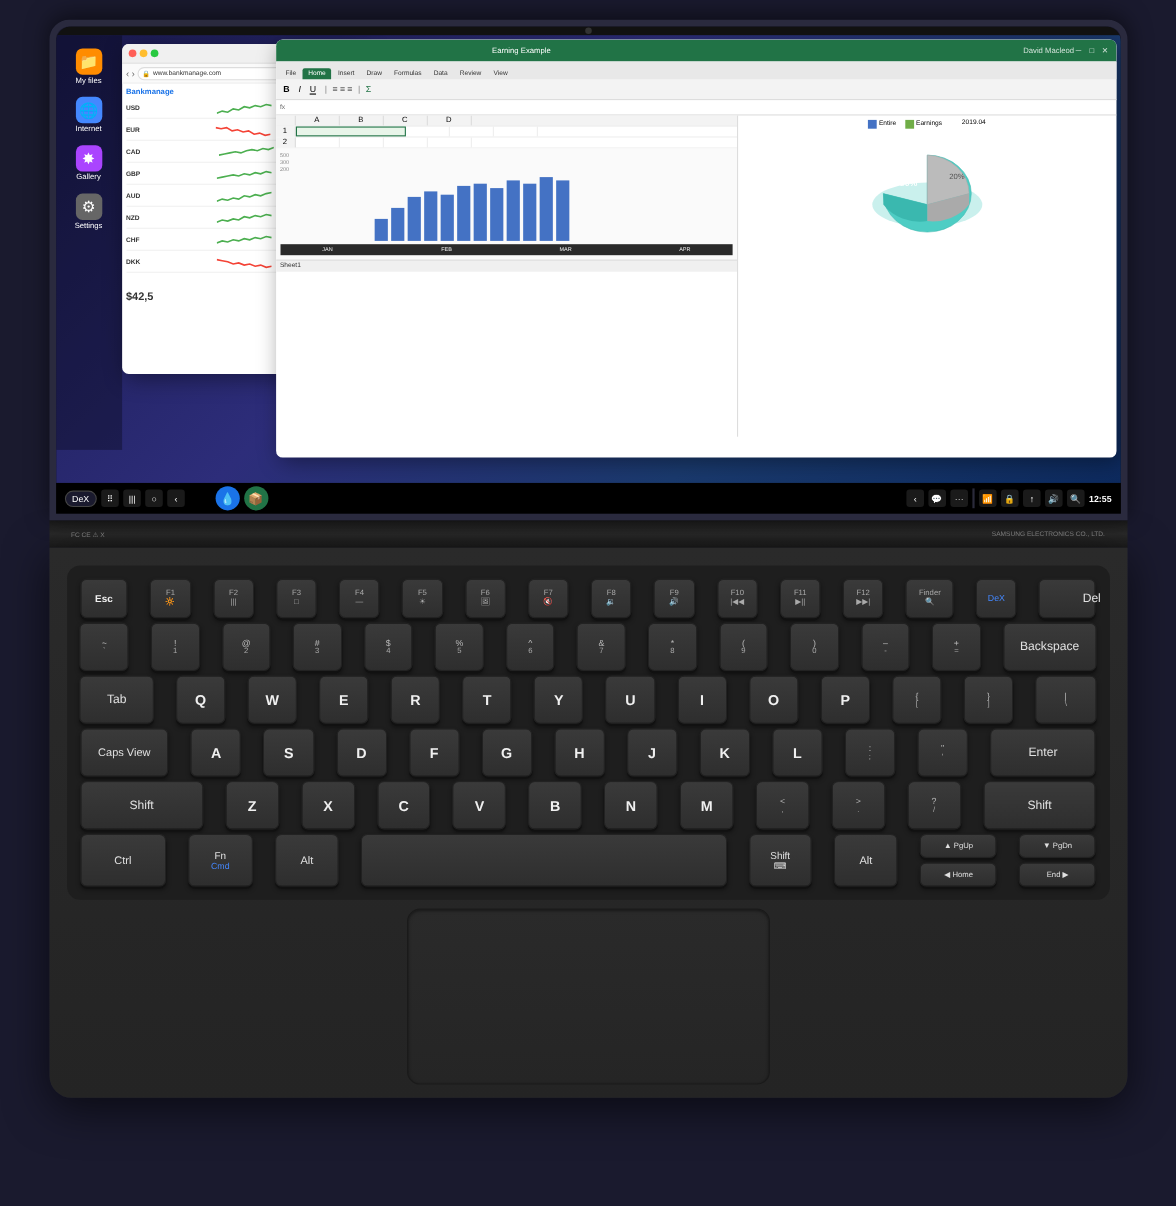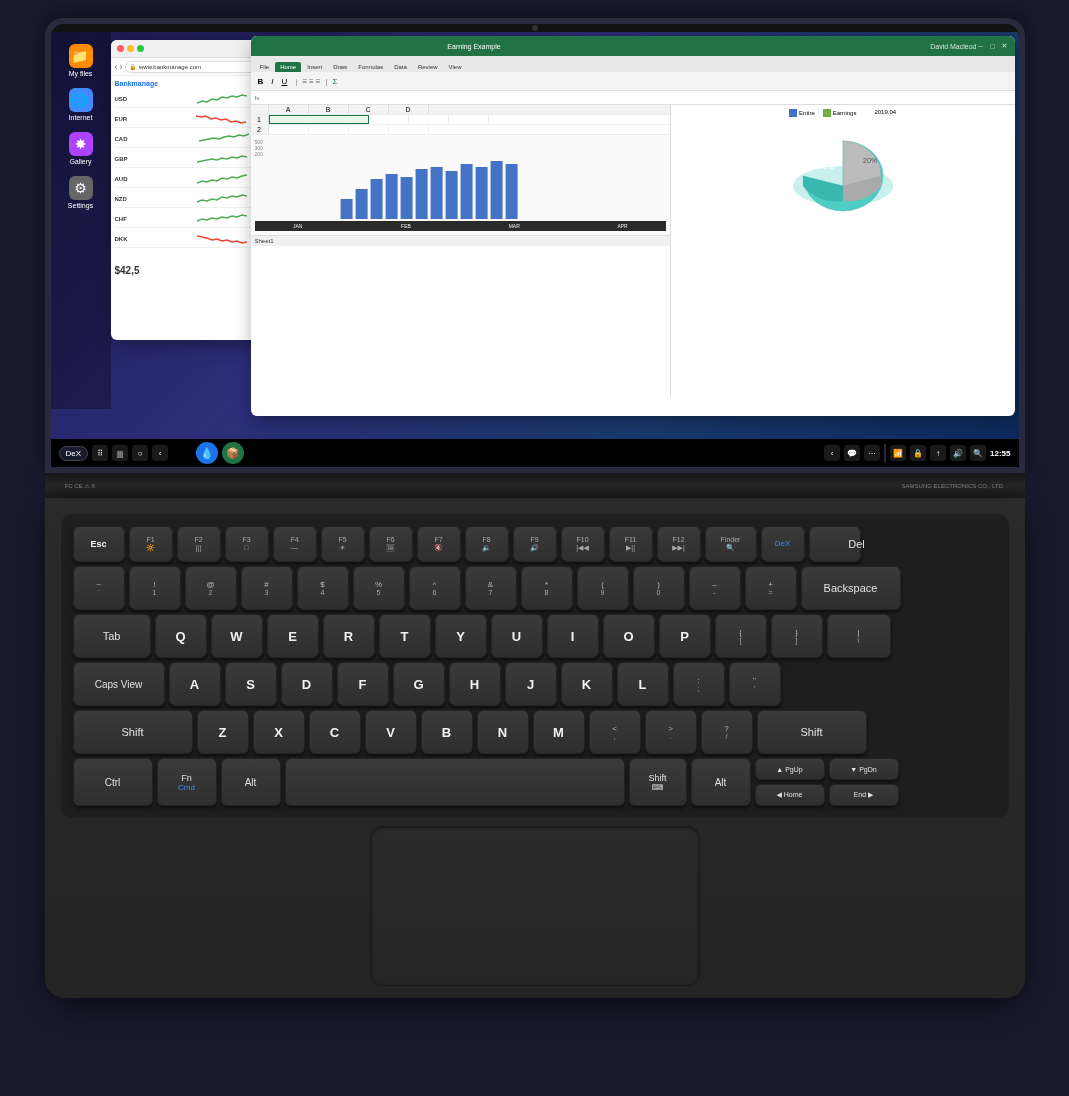--- a/index.html
+++ b/index.html
@@ -360,23 +360,23 @@
 
     .keyboard-area {
       background: #1e1e1e;
       border-radius: 12px;
       padding: 12px 12px 8px;
     }
 
     
     .key-row {
       display: flex;
-      gap: 4px;
+      gap: 20px;
       margin-bottom: 4px;
-      justify-content: flex-start;
+      justify-content: center;
     }
 
     .key {
       background: linear-gradient(180deg, #3a3a3a 0%, #2e2e2e 100%);
       border: 1px solid #222;
       border-radius: 6px;
       color: #e0e0e0;
       display: flex;
       flex-direction: column;
       align-items: center;
@@ -904,20 +904,23 @@
             <span class="key-main">L</span>
           </div>
         <div class="key w-1u">
           <span class="key-sym">:</span>
           <span class="key-sub">;</span>
         </div>
         <div class="key w-1u">
           <span class="key-sym">"</span>
           <span class="key-sub">'</span>
         </div>
+        <div class="key w-enter">
+            <span style="font-size:11px;">Enter</span>
+          </div>
       </div>
 
       <div class="key-row">
         <div class="key w-shift-l">
             <span style="font-size:11px;">Shift</span>
           </div>
         <div class="key w-1u">
             <span class="key-main">Z</span>
           </div>
         <div class="key w-1u">

